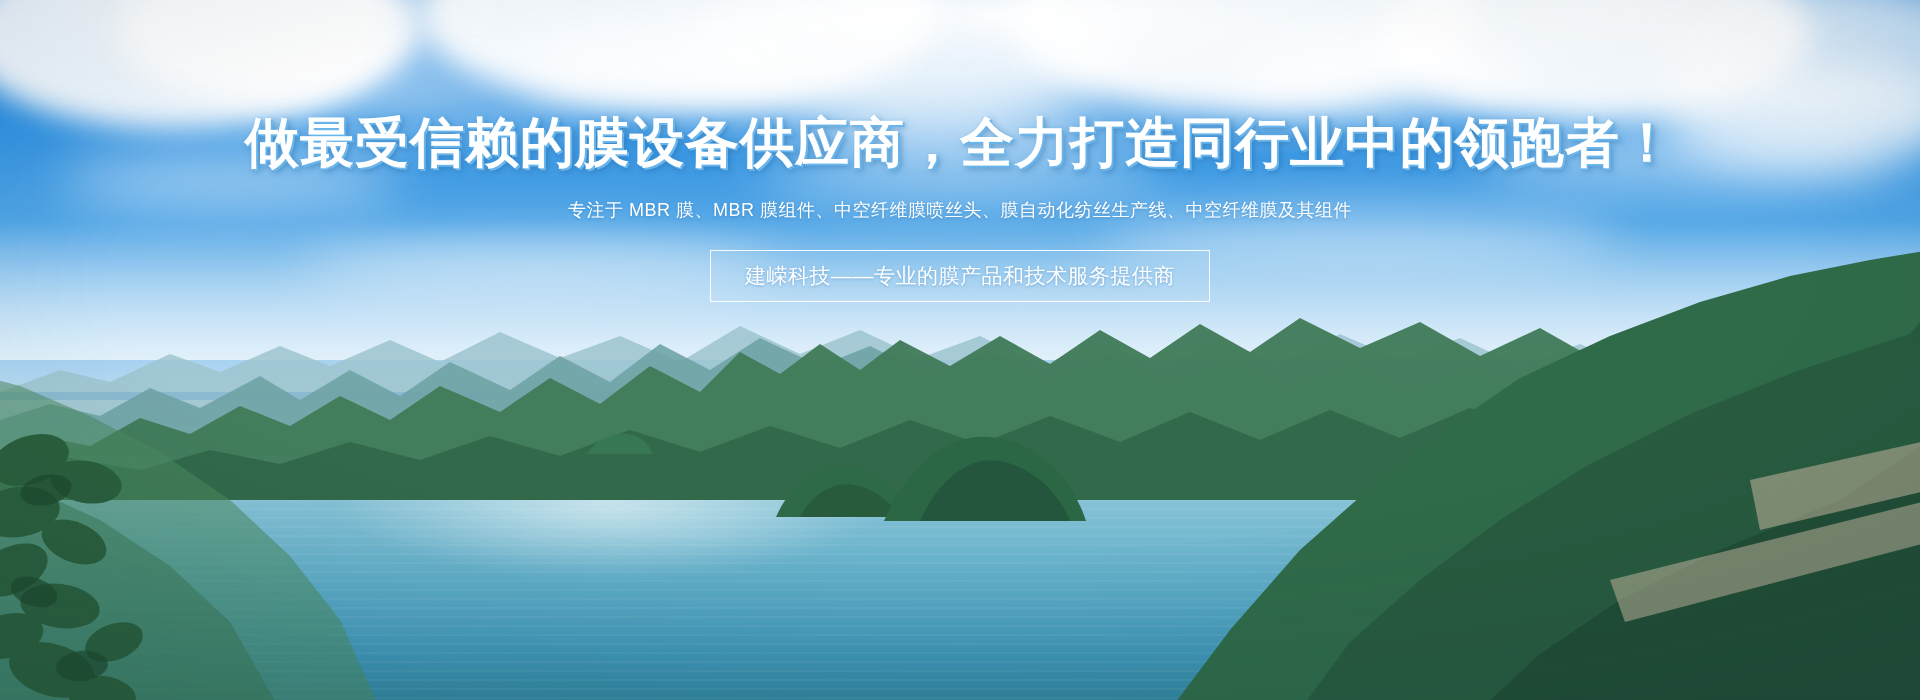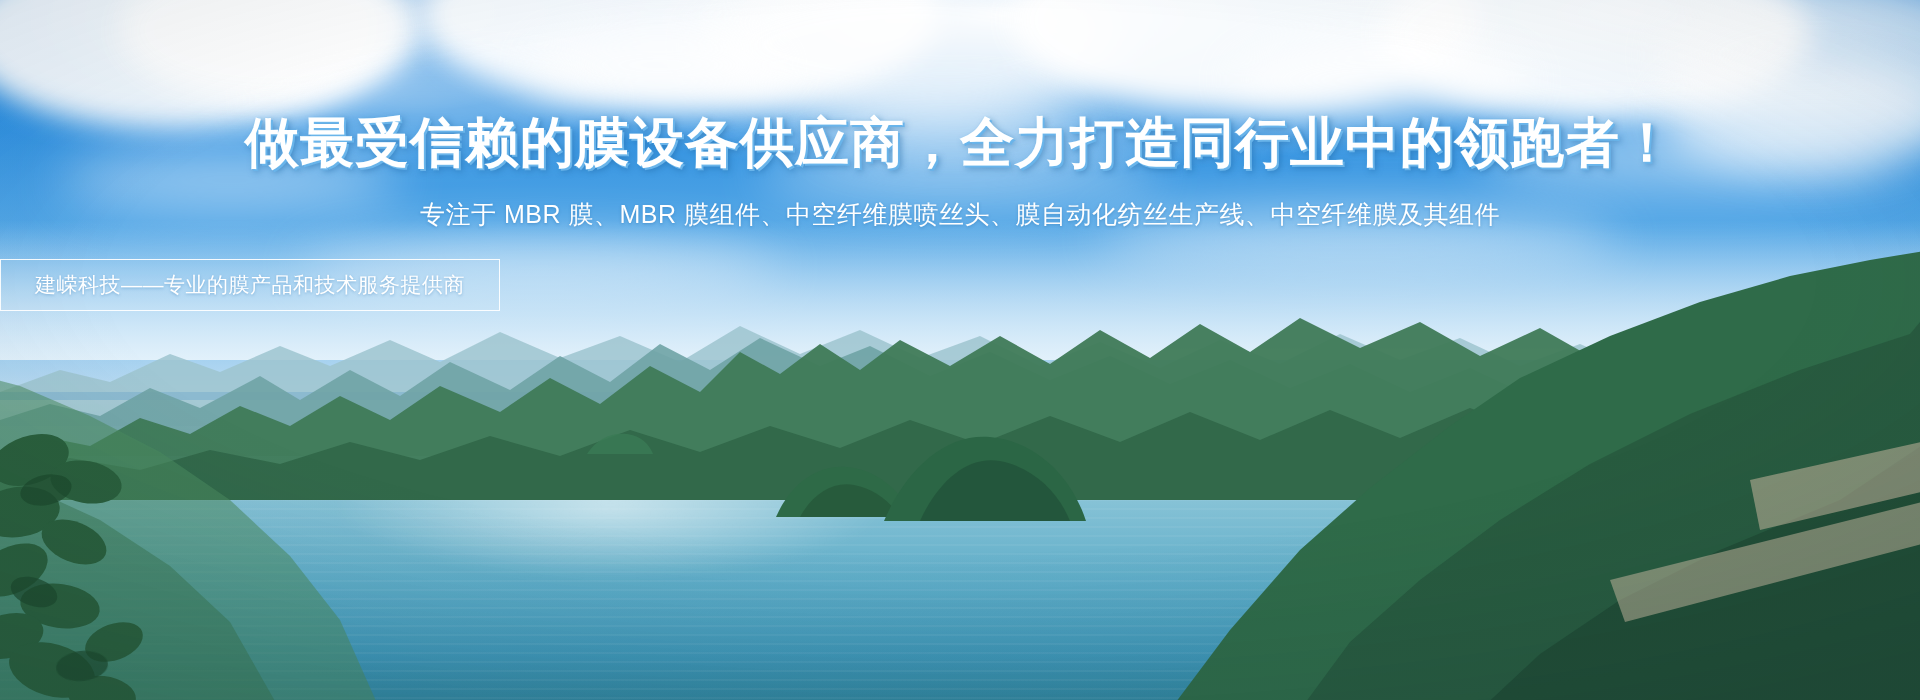--- a/index.html
+++ b/index.html
@@ -128,30 +128,30 @@
     color:#ffffff;
     text-shadow:
        0 0 1px #7cc0ef,
        2px 2px 0 #69b4ea,
        3px 3px 6px rgba(30,100,160,.55);
     white-space:nowrap;
   }
 
   .subline{
     margin-top:26px;
-    font-size:25px;
+    font-size:18px;
     font-weight:400;
     letter-spacing:.5px;
     color:#ffffff;
     text-shadow:0 1px 3px rgba(40,110,170,.45);
     white-space:nowrap;
     text-align:center;
   }
 
-  .tagline-wrap{ margin-top:28px; display:flex; }
+  .tagline-wrap{ margin-top:28px; display:flex; justify-content:center; }
   .tagline{
     display:inline-block;
     border:1px solid rgba(255,255,255,.92);
     padding:11px 34px;
     font-size:21px;
     letter-spacing:.5px;
     color:#ffffff;
     text-shadow:0 1px 3px rgba(40,110,170,.4);
     background:rgba(255,255,255,.04);
     white-space:nowrap;

